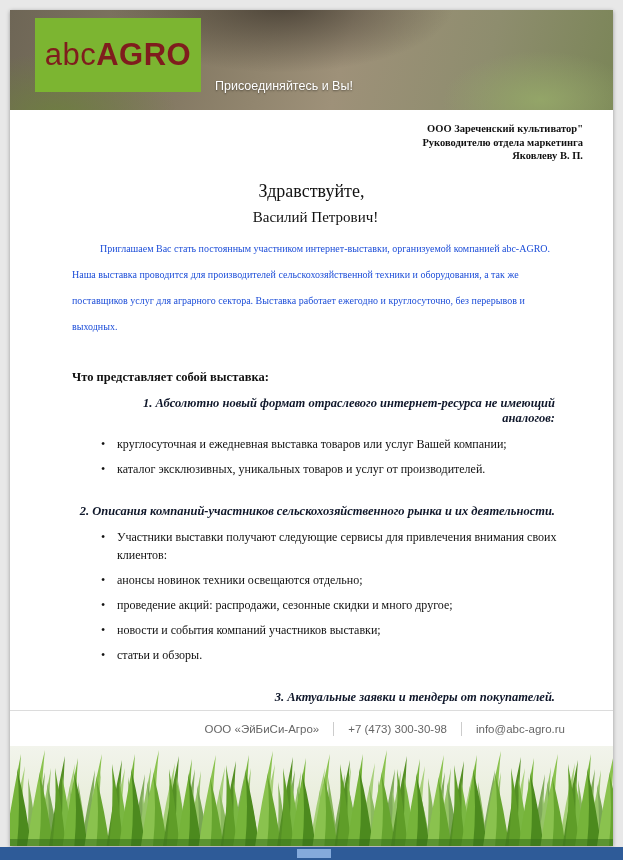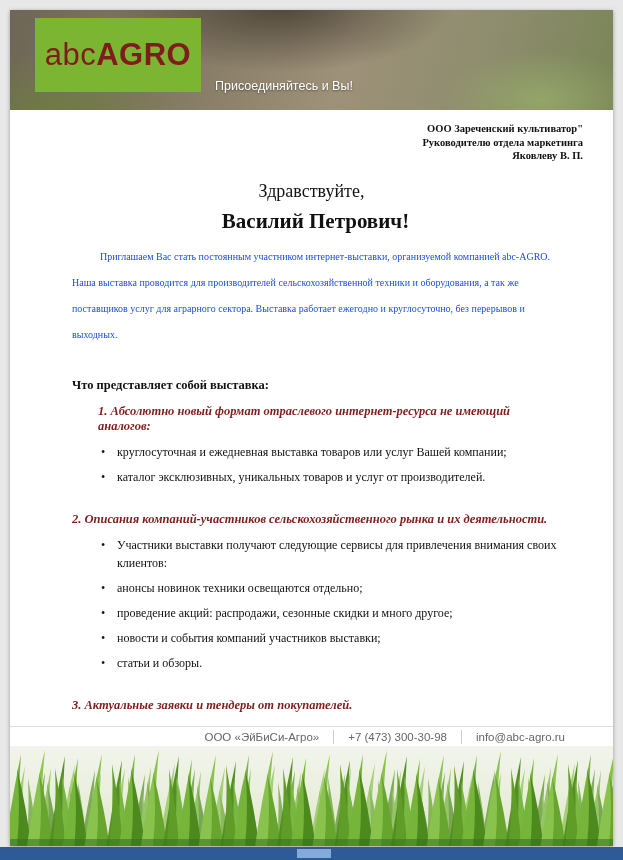--- a/index.html
+++ b/index.html
@@ -49,35 +49,35 @@
   .addressee {
     margin: 12px 30px 0 0;
     text-align: right;
     font-family: "Liberation Serif", "DejaVu Serif", serif;
     font-weight: 700; font-size: 10.5px; line-height: 13.5px;
     color: #111;
   }
 
   .greeting { text-align: center; margin-top: 18px; color: #111; }
   .greet-salutation { font-size: 18px; }
-  .greet-name { font-size: 21px; font-weight: 700; margin-top: 7px; padding-left: 8px; }
+  .greet-name { font-size: 15px; font-weight: 400; margin-top: 7px; padding-left: 8px; }
 
   .intro {
     margin: 10px 58px 0 62px;
     font-size: 10px; line-height: 26px;
     text-indent: 28px; color: #1d4ed8;
   }
 
   .sec-heading {
     margin: 30px 58px 0 62px;
     font-size: 12.5px; font-weight: 700; color: #111;
   }
   .item {
     margin: 26px 58px 0 62px;
-    font-size: 12.5px; font-weight: 700; font-style: italic; color: #7f1d1d;
+    font-size: 12.5px; font-weight: 700; font-style: italic; color: #0f172a; text-align: right;
   }
   .item.first { margin-top: 11px; margin-left: 88px; }
 
   ul.bullets {
     margin: 9px 52px 0 0; padding-left: 107px;
     list-style: none;
   }
   ul.bullets li {
     position: relative;
     font-family: "Liberation Serif", "DejaVu Serif", serif;
@@ -86,21 +86,21 @@
   }
   ul.bullets li::before {
     content: "•";
     position: absolute; left: -16px; top: 0;
     font-size: 12px;
   }
 
   
   .contact-bar {
     position: absolute; left: 0; right: 0; bottom: 100px;
-    height: 20px;
+    height: 36px;
     border-top: 1px solid #dcdcdc;
     display: flex; align-items: center; justify-content: flex-end;
     padding-right: 48px; box-sizing: border-box;
     font-size: 11.5px; color: #666;
     background: #ffffff;
   }
   .vdiv { width: 1px; height: 14px; background: #cccccc; margin: 0 14px; }
 
   
   .grass { position: absolute; left: 0; right: 0; bottom: 0; height: 100px; }

